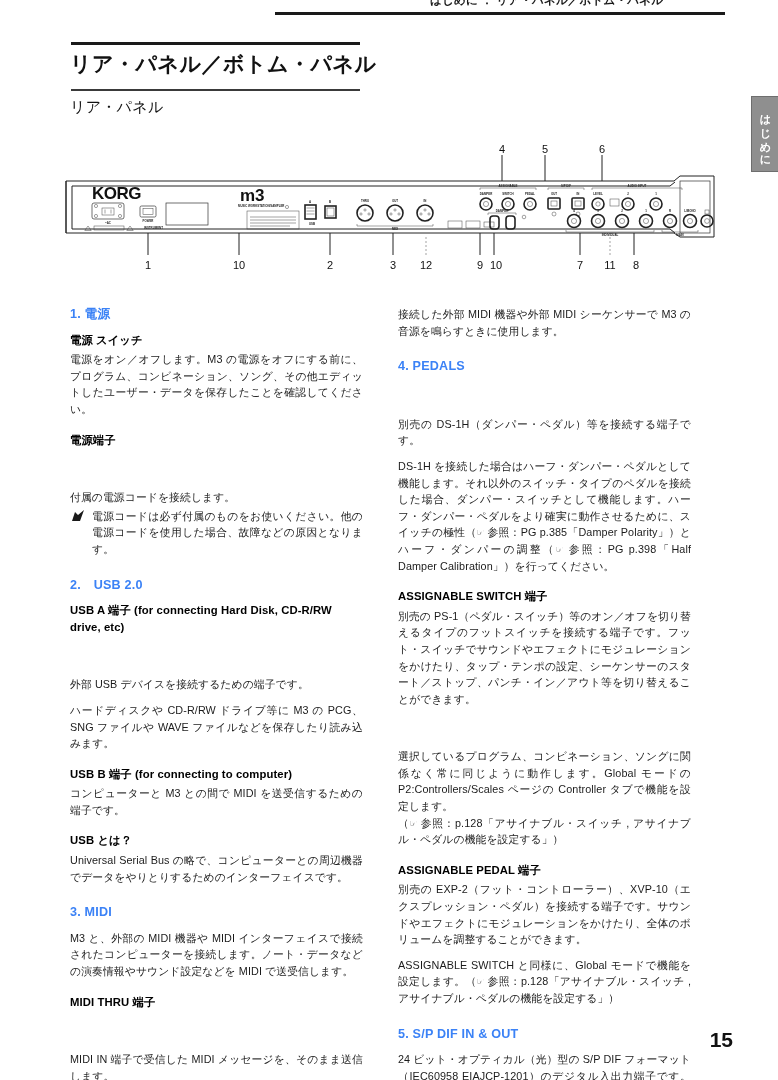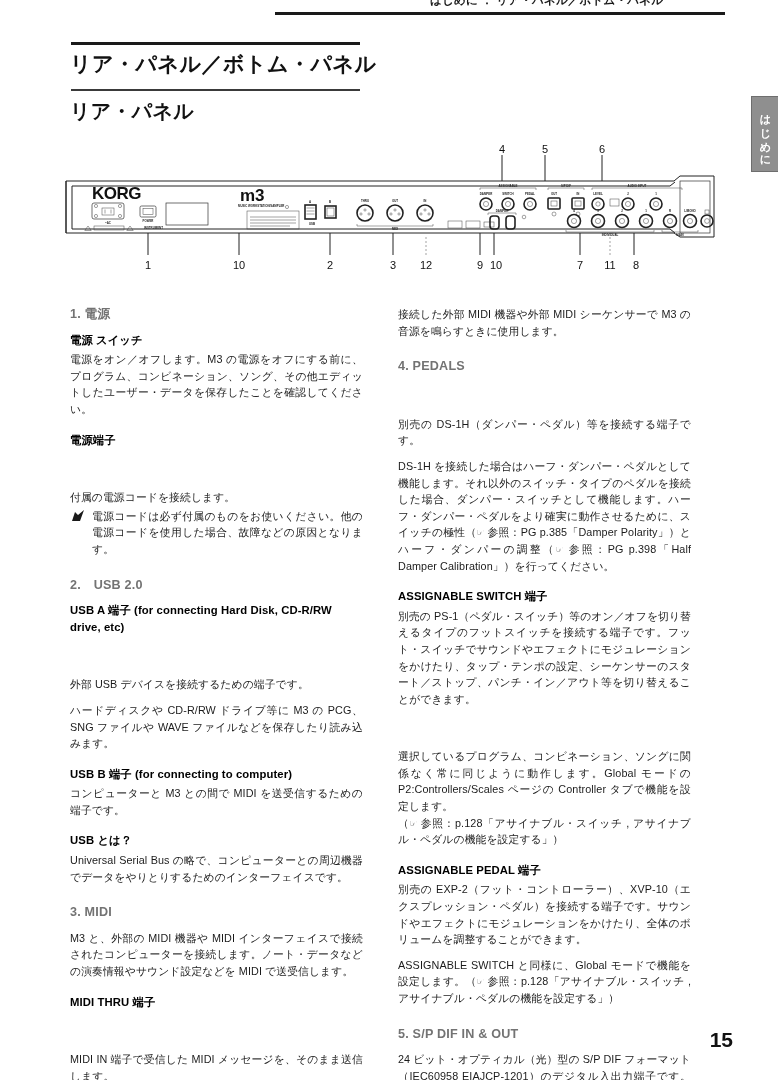--- a/index.html
+++ b/index.html
@@ -65,22 +65,22 @@
     top: 89px;
     width: 289px;
     height: 1.5px;
     background: #3a3a3a;
   }
   .section-title {
     position: absolute;
     left: 70px;
     top: 98px;
     width: 300px;
-    font-size: 20px;
-    font-weight: bold;
+    font-size: 15px;
+    font-weight: normal;
     letter-spacing: .3px;
   }
 
   
   .side-tab {
     position: absolute;
     right: 0px;
     top: 96px;
     width: 26px;
     height: 74px;
@@ -120,21 +120,21 @@
     letter-spacing: .1px;
   }
   .col-left  { left: 70px; }
   .col-right { left: 398px; }
 
   h3.num-head {
     font-size: 12.6px;
     font-weight: bold;
     margin: 0 0 9px 0;
     letter-spacing: .2px;
-    color: #737373;
+    color: #3b82f6;
   }
   h3.num-head.spaced { margin-top: 19px; }
   h4.sub-head {
     font-size: 11.3px;
     font-weight: bold;
     margin: 14px 0 3px 0;
     letter-spacing: .1px;
     color: #000;
   }
   h4.sub-head.first { margin-top: 0; }

